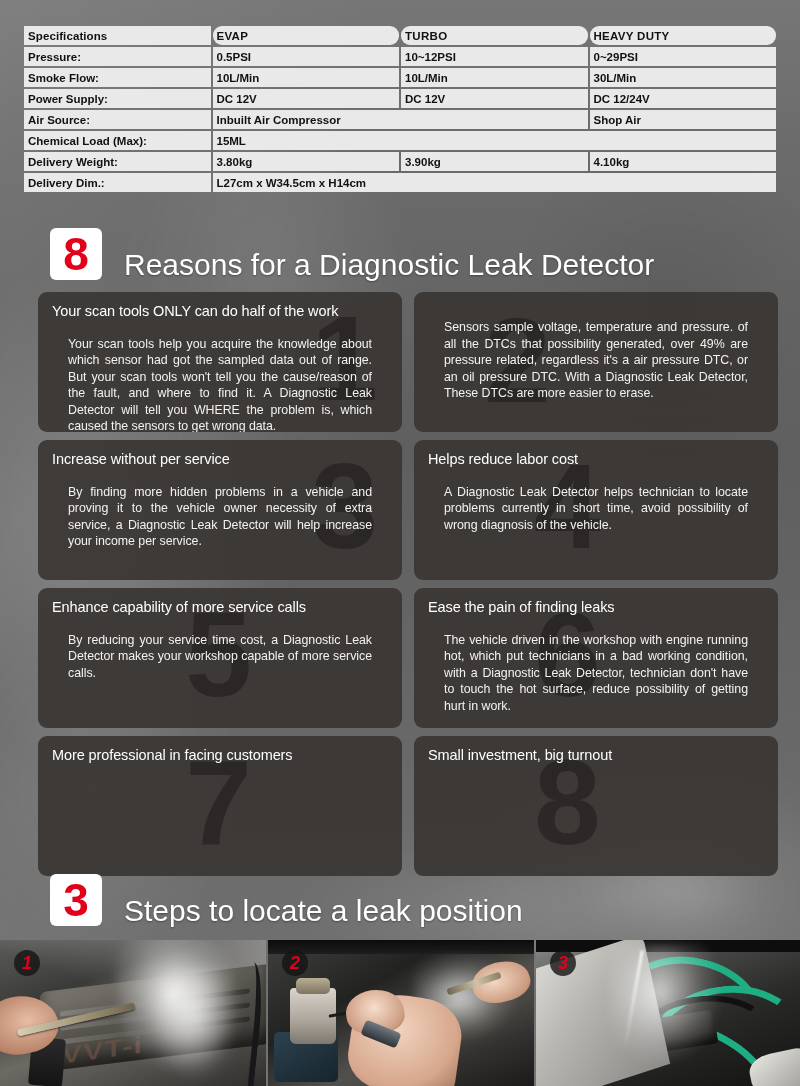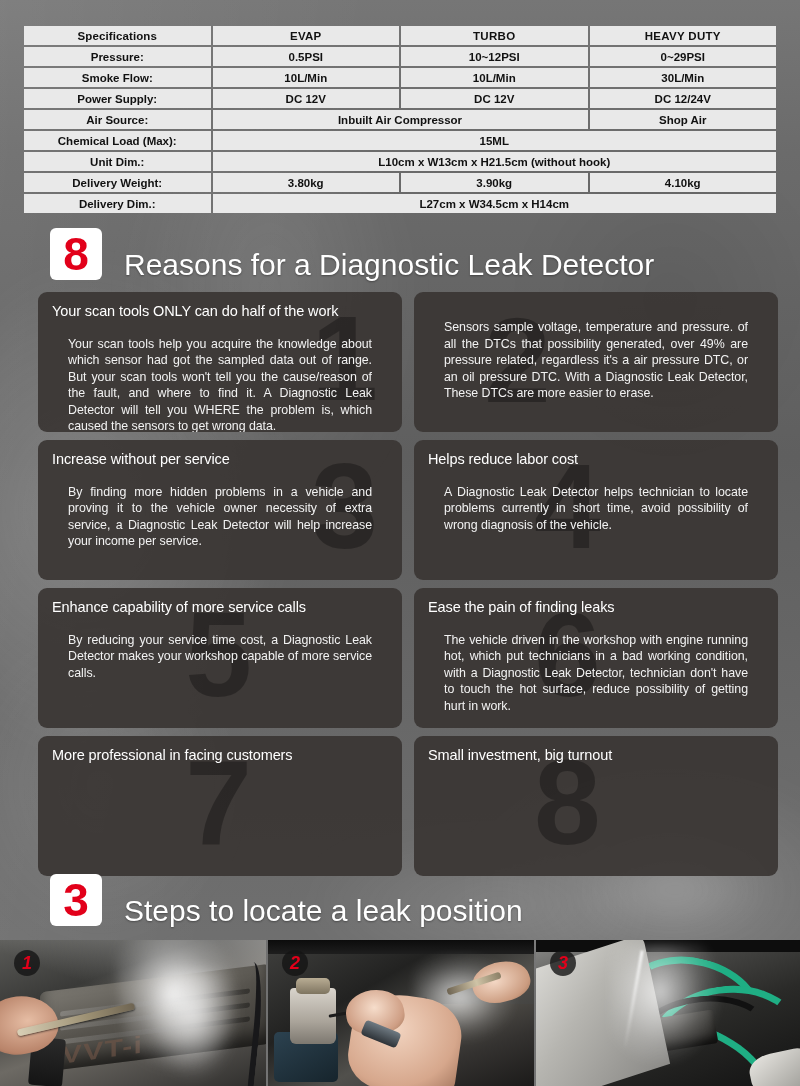--- a/index.html
+++ b/index.html
@@ -57,40 +57,41 @@
     width: 100%;
     border-collapse: separate;
     border-spacing: 2px 2px;
     table-layout: fixed;
   }
   table.spec td, table.spec th {
     background: #e9e9e9;
     color: #111;
     font-size: 11.5px;
     font-weight: bold;
-    text-align: center;
+    text-align: left;
     height: 19px;
     padding: 0 4px;
     white-space: nowrap;
     overflow: hidden;
   }
   th.spec-head {
     background: linear-gradient(180deg, #ef1a24 0%, #d60812 55%, #bb0510 100%);
     color: #fff;
     font-size: 15px;
     font-weight: bold;
     text-align: left;
     padding-left: 10px;
     height: 24px;
     letter-spacing: 0.1px;
   }
   th.col-head {
     height: 24px;
     font-size: 12.5px;
     letter-spacing: 0.3px;
+    border-radius: 9px;
   }
   td.rowlabel {
     text-align: left;
     padding-left: 18px;
     font-size: 11.5px;
   }
 
   
   .sec-head {
     position: absolute;
@@ -481,24 +482,20 @@
           <tr>
             <td class="rowlabel">Air Source:</td>
             <td colspan="2">Inbuilt Air Compressor</td>
             <td>Shop Air</td>
           </tr>
           <tr>
             <td class="rowlabel">Chemical Load (Max):</td>
             <td colspan="3">15ML</td>
           </tr>
           <tr>
-            <td class="rowlabel">Unit Dim.:</td>
-            <td colspan="3">L10cm x W13cm x H21.5cm (without hook)</td>
-          </tr>
-          <tr>
             <td class="rowlabel">Delivery Weight:</td>
             <td>3.80kg</td>
             <td>3.90kg</td>
             <td>4.10kg</td>
           </tr>
           <tr>
             <td class="rowlabel">Delivery Dim.:</td>
             <td colspan="3">L27cm x W34.5cm x H14cm</td>
           </tr>
         </tbody>

